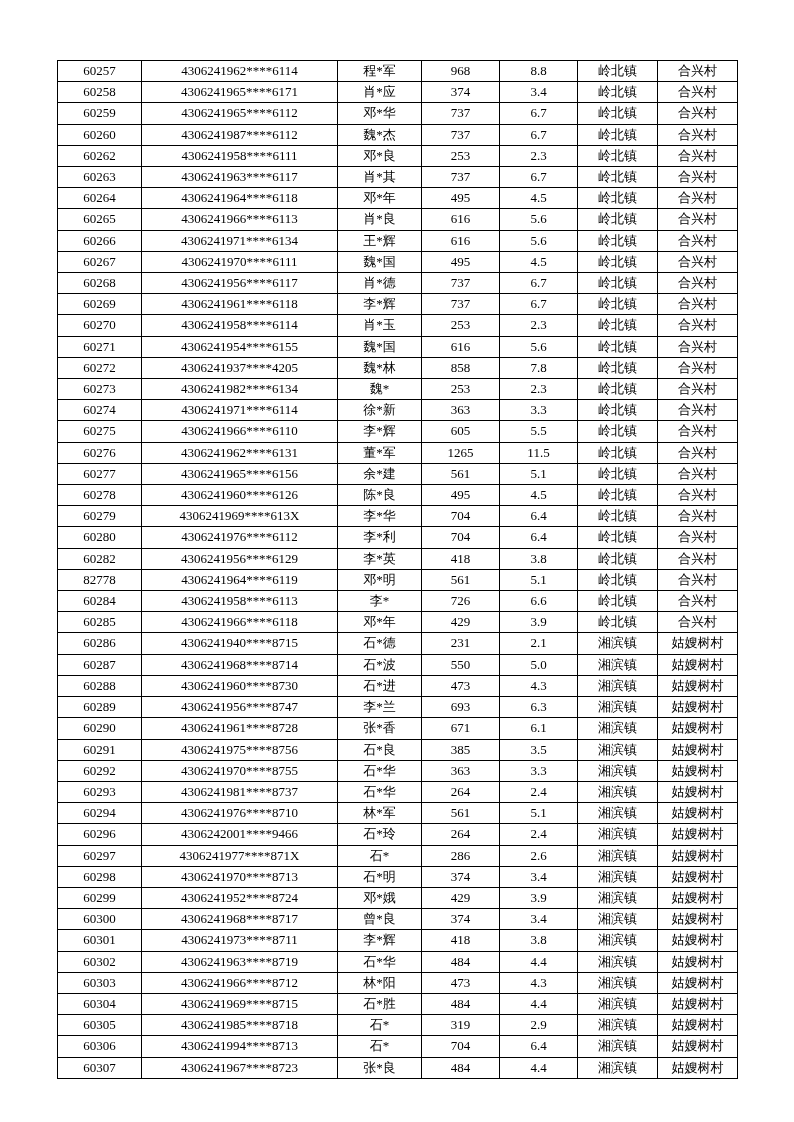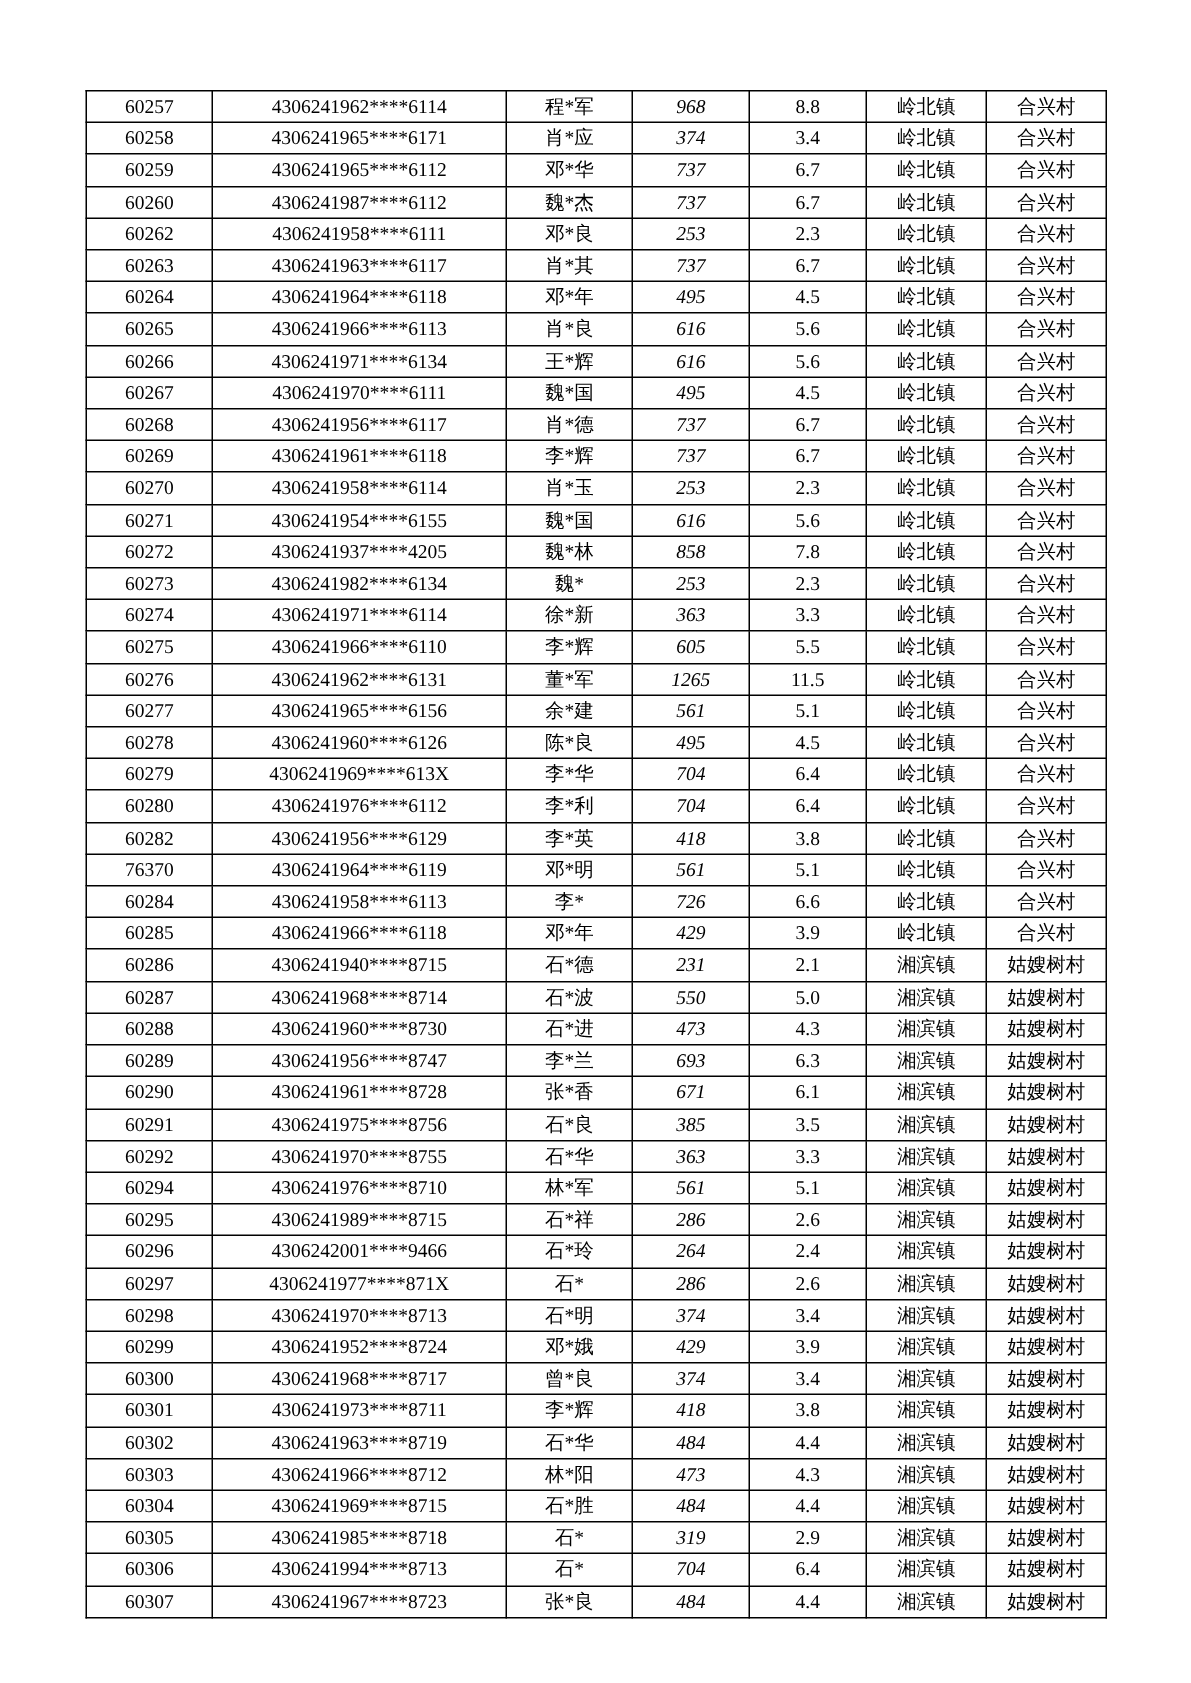--- a/index.html
+++ b/index.html
@@ -40,21 +40,21 @@
   col.c-id     { width: 196px; }
   col.c-name   { width: 84px; }
   col.c-amount { width: 78px; }
   col.c-rate   { width: 78px; }
   col.c-town   { width: 80px; }
   col.c-village{ width: 80px; }
 
   td.seq     { font-size: 13px; }
   td.id      { font-size: 13px; letter-spacing: 0px; }
   td.name    { font-size: 13px; }
-  td.amount  { font-size: 13px; font-style: italic; }
+  td.amount  { font-size: 13px; }
   td.rate    { font-size: 13px; }
   td.town    { font-size: 13px; font-family: "Liberation Serif", "DejaVu Serif", serif; }
   td.village { font-size: 13px; }
 </style>
 </head>
 <body>
 
 <div class="page">
   <table class="data-table">
     <colgroup>
@@ -277,21 +277,21 @@
         <tr>
           <td class="seq">60282</td>
           <td class="id">4306241956****6129</td>
           <td class="name">李*英</td>
           <td class="amount">418</td>
           <td class="rate">3.8</td>
           <td class="town">岭北镇</td>
           <td class="village">合兴村</td>
         </tr>
         <tr>
-          <td class="seq">76370</td>
+          <td class="seq">82778</td>
           <td class="id">4306241964****6119</td>
           <td class="name">邓*明</td>
           <td class="amount">561</td>
           <td class="rate">5.1</td>
           <td class="town">岭北镇</td>
           <td class="village">合兴村</td>
         </tr>
         <tr>
           <td class="seq">60284</td>
           <td class="id">4306241958****6113</td>
@@ -367,38 +367,38 @@
         <tr>
           <td class="seq">60292</td>
           <td class="id">4306241970****8755</td>
           <td class="name">石*华</td>
           <td class="amount">363</td>
           <td class="rate">3.3</td>
           <td class="town">湘滨镇</td>
           <td class="village">姑嫂树村</td>
         </tr>
         <tr>
+          <td class="seq">60293</td>
+          <td class="id">4306241981****8737</td>
+          <td class="name">石*华</td>
+          <td class="amount">264</td>
+          <td class="rate">2.4</td>
+          <td class="town">湘滨镇</td>
+          <td class="village">姑嫂树村</td>
+        </tr>
+        <tr>
           <td class="seq">60294</td>
           <td class="id">4306241976****8710</td>
           <td class="name">林*军</td>
           <td class="amount">561</td>
           <td class="rate">5.1</td>
           <td class="town">湘滨镇</td>
           <td class="village">姑嫂树村</td>
         </tr>
         <tr>
-          <td class="seq">60295</td>
-          <td class="id">4306241989****8715</td>
-          <td class="name">石*祥</td>
-          <td class="amount">286</td>
-          <td class="rate">2.6</td>
-          <td class="town">湘滨镇</td>
-          <td class="village">姑嫂树村</td>
-        </tr>
-        <tr>
           <td class="seq">60296</td>
           <td class="id">4306242001****9466</td>
           <td class="name">石*玲</td>
           <td class="amount">264</td>
           <td class="rate">2.4</td>
           <td class="town">湘滨镇</td>
           <td class="village">姑嫂树村</td>
         </tr>
         <tr>
           <td class="seq">60297</td>

